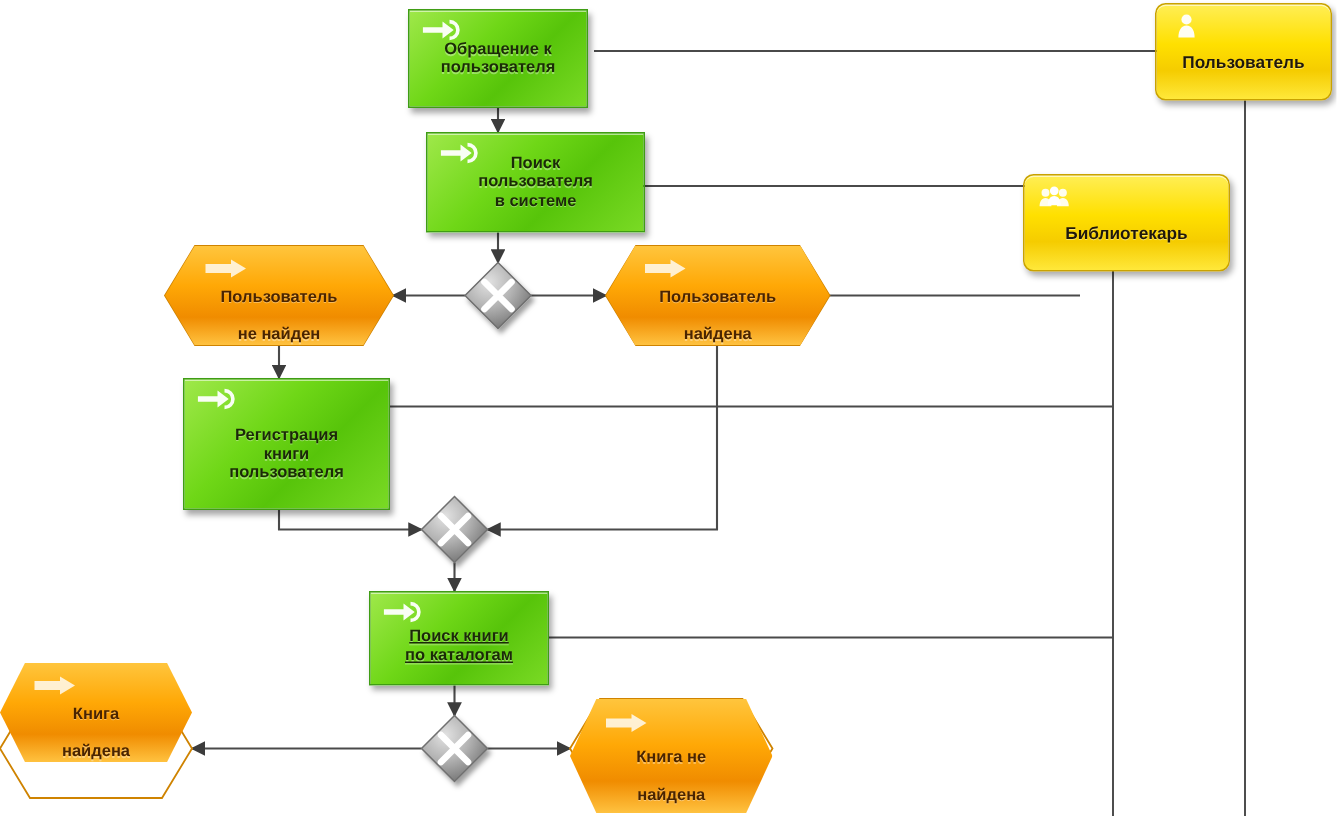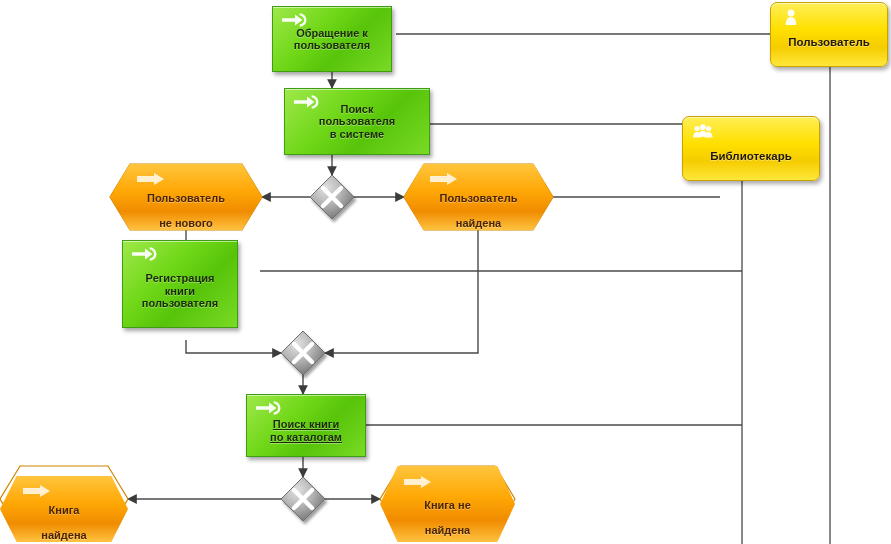--- a/index.html
+++ b/index.html
@@ -164,21 +164,21 @@
       <path d="M1,6 L15,6 L15,2 L23,8 L15,14 L15,10 L1,10 Z" fill="#ffffff" opacity="0.95"></path>
       <path d="M20,2 A6,6 0 1,1 20,14" fill="none" stroke="#ffffff" stroke-width="2.6" opacity="0.95"></path>
     </svg>
     <div class="label">
       <span>Поиск</span><br>
       <span>пользователя</span><br>
       <span>в системе</span>
     </div>
   </div>
 
-  <div class="node task" style="left:122px;top:240px;width:116px;height:88px;">
+  <div class="node task" style="left:122px;top:252px;width:138px;height:88px;">
     <svg class="t-icon" viewBox="0 0 30 16">
       <path d="M1,6 L15,6 L15,2 L23,8 L15,14 L15,10 L1,10 Z" fill="#ffffff" opacity="0.95"></path>
       <path d="M20,2 A6,6 0 1,1 20,14" fill="none" stroke="#ffffff" stroke-width="2.6" opacity="0.95"></path>
     </svg>
     <div class="label" style="margin-top:14px;">
       <span>Регистрация</span><br>
       <span>книги</span><br>
       <span>пользователя</span>
     </div>
   </div>
@@ -195,37 +195,37 @@
   </div>
 
   <div class="hexwrap" style="left:110px;top:164px;width:152px;height:66px;">
     <div class="hexbody"></div>
     <svg class="h-icon" viewBox="0 0 30 14">
       <path d="M1,4 L18,4 L18,1 L28,7 L18,13 L18,10 L1,10 Z" fill="#ffffff" opacity="0.8"></path>
     </svg>
     <div class="label" style="padding-top:14px;">
       <span>Пользователь</span>
         <br>
-      <span>не нового</span>
+      <span>не найден</span>
     </div>
   </div>
 
   <div class="hexwrap" style="left:404px;top:164px;width:149px;height:66px;">
     <div class="hexbody"></div>
     <svg class="h-icon" viewBox="0 0 30 14">
       <path d="M1,4 L18,4 L18,1 L28,7 L18,13 L18,10 L1,10 Z" fill="#ffffff" opacity="0.8"></path>
     </svg>
     <div class="label" style="padding-top:14px;">
       <span>Пользователь</span>
         <br>
       <span>найдена</span>
     </div>
   </div>
 
-  <div class="hexwrap" style="left:0px;top:476px;width:128px;height:66px;">
+  <div class="hexwrap" style="left:0px;top:442px;width:128px;height:66px;">
     <div class="hexbody"></div>
     <svg class="h-icon" viewBox="0 0 30 14">
       <path d="M1,4 L18,4 L18,1 L28,7 L18,13 L18,10 L1,10 Z" fill="#ffffff" opacity="0.8"></path>
     </svg>
     <div class="label" style="padding-top:14px;">
       <span>Книга</span>
         <br>
       <span>найдена</span>
     </div>
   </div>

